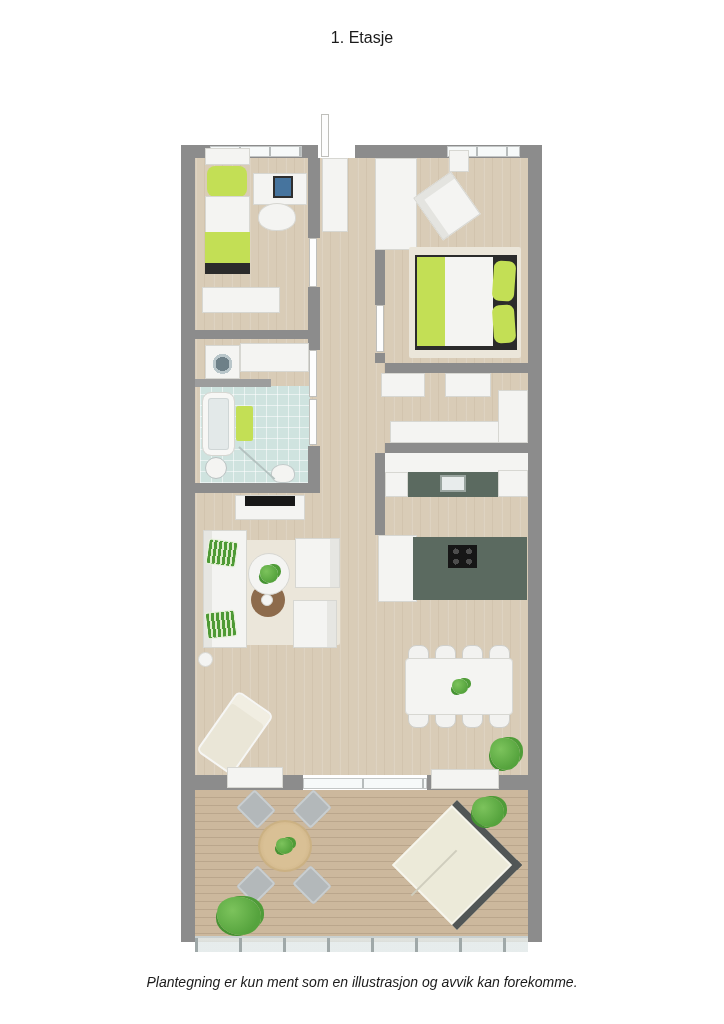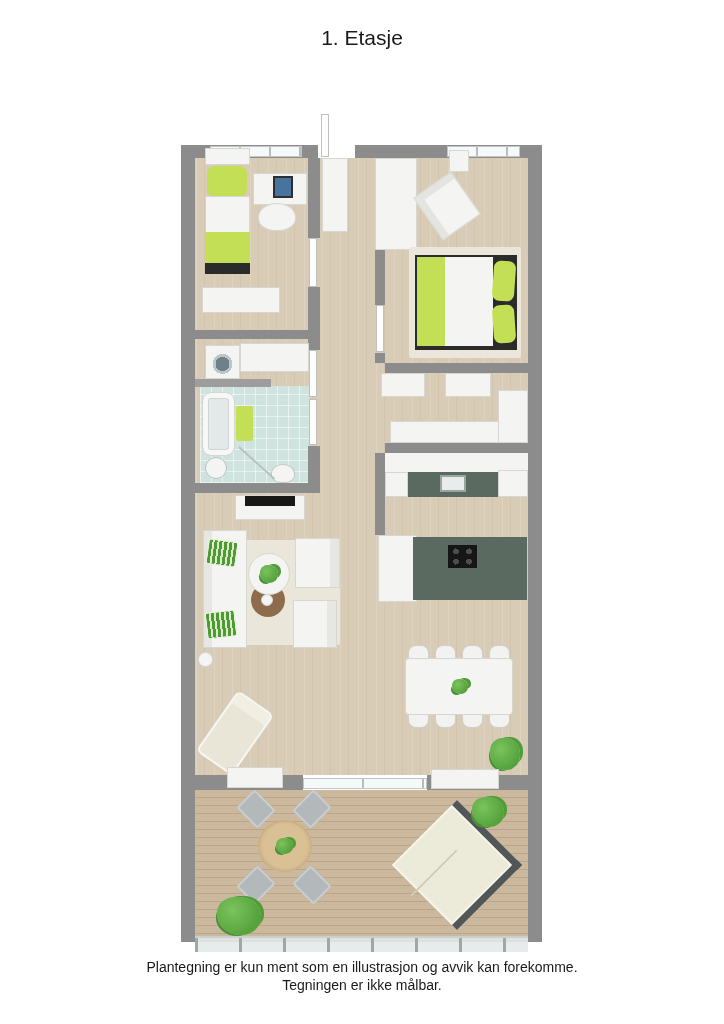--- a/index.html
+++ b/index.html
@@ -1,23 +1,23 @@
 <!DOCTYPE html>
 <html style="--wall: #8c8c8c; --wall_light: #9d9d9d; --floor_wood: #d9ccb7; --terrace_deck: #ccb89d; --bathroom_tile: #cfe3df; --accent_green: #c3df55; --plant_green: #55a33d; --kitchen_counter: #5b6a60; --rug: #ebe6da; --dark_base: #2b2b2b; --white_furniture: #f4f4f2;"><head>
 <meta charset="utf-8">
 <style>
   html,body{margin:0;padding:0;background:#ffffff;}
   .page{position:relative;width:724px;height:1024px;background:#fff;overflow:hidden;
         font-family:"Liberation Sans", sans-serif;color:#1a1a1a;}
   .abs{position:absolute;}
   .hdr{position:absolute;left:0;top:24px;width:724px;text-align:center;}
   .title{font-size:31px;line-height:36px;font-weight:400;margin:0;}
-  .subtitle{font-size:21px;line-height:27px;font-weight:400;margin:0;}
+  .subtitle{font-size:16px;line-height:27px;font-weight:400;margin:0;}
   .ftr{position:absolute;left:0;top:958px;width:724px;text-align:center;font-size:14px;line-height:18px;}
-  .ftr p{margin:0;}
+  .ftr p{margin:15px;font-style:italic;}
 
   .plan{position:absolute;left:181px;top:116px;width:361px;height:838px;}
   .wall{background:var(--wall);}
   .wall-light{background:var(--wall_light);}
   .white{background:var(--white_furniture);border:1px solid #d7d7d2;box-sizing:border-box;}
   .door{background:#fdfdfd;border:1px solid #bfbfbb;box-sizing:border-box;}
   .window{background:#f6f9f9;border:1px solid #c3c6c6;box-sizing:border-box;
           background-image:repeating-linear-gradient(90deg,transparent 0 28px,#b7bcbc 28px 30px);}
   .lime{background:var(--accent_green);}
   .dark{background:var(--dark_base);}
@@ -179,16 +179,15 @@
     <div class="abs" style="left:230px;top:703px;width:92px;height:92px;transform:rotate(45deg);background:#ecead9;border-top:7px solid #515656;border-right:7px solid #515656;box-sizing:border-box;box-shadow:inset 0 0 0 2px #f6f5ec;"></div>
     <div class="abs" style="left:252px;top:725px;width:2px;height:64px;background:#cfcdbd;transform:rotate(45deg);transform-origin:center;"></div>
     <div class="abs plant" style="left:291px;top:681px;width:32px;height:30px;"></div>
     <div class="abs plant" style="left:36px;top:781px;width:44px;height:38px;"></div>
     <div class="abs railing" style="left:14px;top:820px;width:333px;height:16px;"></div>
 
   </div>
 
   <div class="ftr">
     <p>Plantegning er kun ment som en illustrasjon og avvik kan forekomme.</p>
-    <p>Tegningen er ikke målbar.</p>
   </div>
 
 </div>
 
 </body></html>

